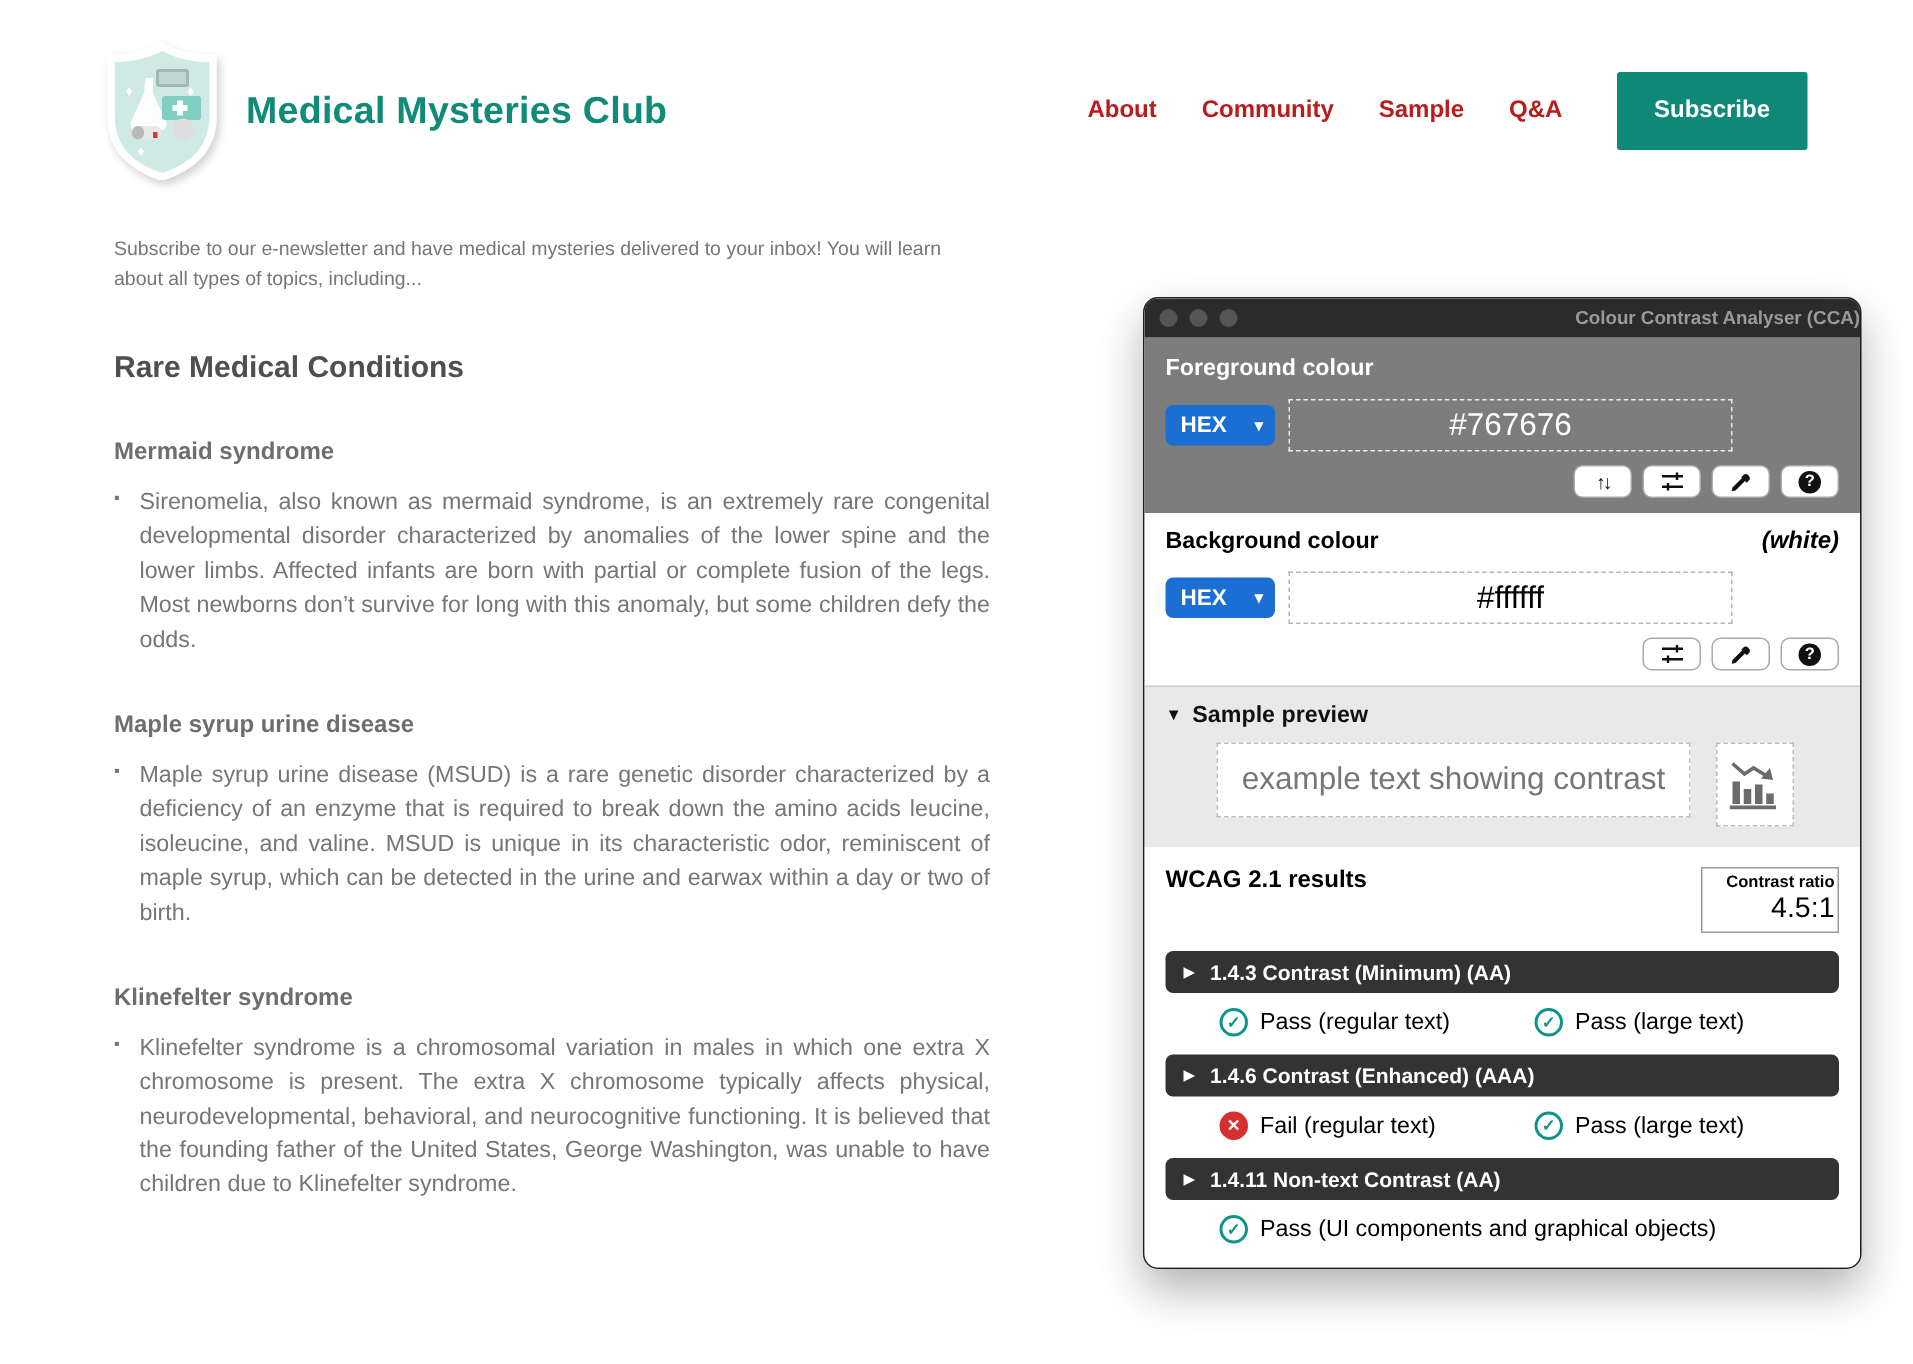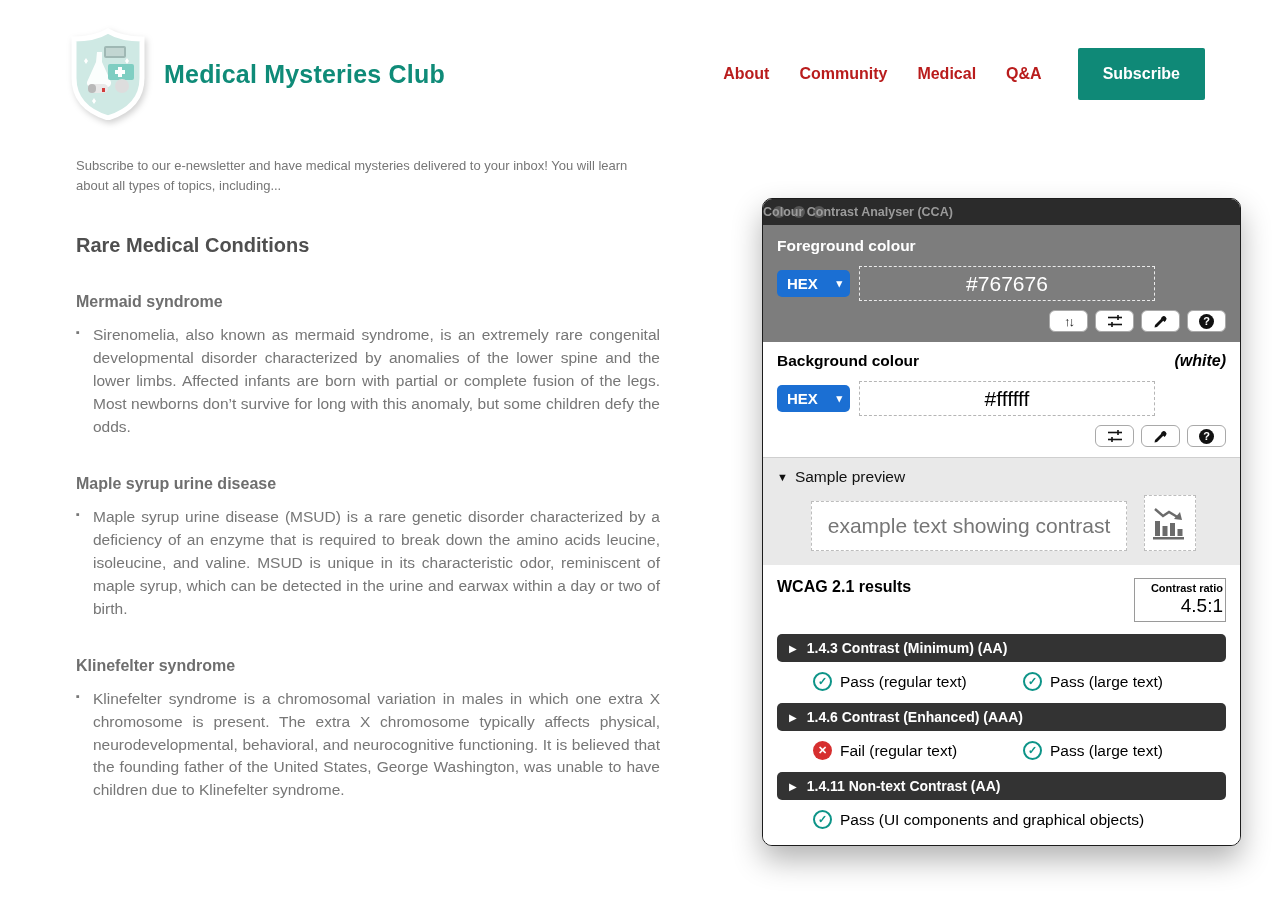--- a/index.html
+++ b/index.html
@@ -27,21 +27,21 @@
     color:#767676; text-align:justify; }
   ul.cond-list li::before { content:"▪"; position:absolute; left:0; top:0; font-size:11px; color:#767676; }
 
   
   .cca { position:absolute; left:762px; top:198px; width:479px;
     border:1px solid #1c1c1c; border-radius:10px; overflow:hidden;
     box-shadow:0 14px 30px rgba(0,0,0,.30); background:#fff; }
   .cca-titlebar { height:26px; background:#2b2b2b; display:flex; align-items:center; position:relative; }
   .traffic { display:flex; gap:8px; margin-left:10px; }
   .traffic span { width:12px; height:12px; border-radius:50%; background:#555; display:block; cursor:pointer; }
-  .cca-title { position:absolute; left:0; right:0; text-align:left; color:#9a9a9a;
+  .cca-title { position:absolute; left:0; right:0; text-align:right; color:#9a9a9a;
     font-size:12.5px; font-weight:bold; pointer-events:none; }
 
   .cca-fg { background:#7d7d7d; padding:12px 14px 10px; }
   .cca-bg { background:#ffffff; padding:10px 14px 10px; }
   .sec-label { font-size:15.5px; font-weight:bold; }
   .cca-fg .sec-label { color:#fff; }
   .cca-bg .label-row { display:flex; justify-content:space-between; align-items:baseline; }
   .bg-note { font-size:16px; font-style:italic; color:#000; font-weight:bold; }
 
   .color-row { display:flex; align-items:center; margin-top:11px; }
@@ -57,22 +57,22 @@
   .tool-row { display:flex; justify-content:flex-end; gap:7px; margin-top:9px; }
   .tool-btn { width:39px; height:22px; background:#fff; border:1px solid #a9a9a9; border-radius:6px;
     display:flex; align-items:center; justify-content:center; cursor:pointer; padding:0; }
   .tool-btn .glyph { font-size:13px; font-weight:bold; color:#111; letter-spacing:-2px; line-height:1; }
   .help-dot { width:15px; height:15px; border-radius:50%; background:#111; color:#fff;
     font-size:11px; font-weight:bold; display:flex; align-items:center; justify-content:center; }
 
   .cca-sample { background:#e9e9e9; padding:10px 14px 14px; border-top:1px solid #cfcfcf; }
   .sample-head { display:flex; align-items:center; gap:7px; }
   .tri { font-size:11px; color:#111; }
-  .sample-label { font-size:15.5px; font-weight:normal; color:#111; }
-  .sample-row { display:flex; margin-top:9px; margin-left:34px; gap:17px;align-items:flex-end; }
+  .sample-label { font-size:15.5px; font-weight:bold; color:#111; }
+  .sample-row { display:flex; margin-top:9px; margin-left:34px; gap:17px; }
   .sample-box { width:316px; height:50px; background:#fff; border:1px dashed #bdbdbd;
     display:flex; align-items:center; justify-content:center; font-size:21px; color:#767676; }
   .graph-box { width:52px; height:56px; background:#fff; border:1px dashed #bdbdbd;
     display:flex; align-items:center; justify-content:center; cursor:pointer; }
 
   .cca-results { background:#fff; padding:13px 14px 14px; }
   .results-head { display:flex; justify-content:space-between; align-items:flex-start; }
   .results-title { font-size:16px; font-weight:bold; color:#000; }
   .ratio-box { width:92px; border:1px solid #9a9a9a; text-align:right; padding:3px 2px 4px; }
   .ratio-label { font-size:11px; font-weight:bold; color:#000; }
@@ -111,21 +111,21 @@
       <circle cx="58" cy="58" r="7" fill="#dddddd"></circle>
       <path d="M22 30 l2 3 -2 3 -2 -3 z" fill="#ffffff"></path>
       <path d="M63 30 l2 3 -2 3 -2 -3 z" fill="#ffffff"></path>
       <path d="M30 70 l2 3 -2 3 -2 -3 z" fill="#ffffff"></path>
     </svg>
   </div>
   <div class="site-title">Medical Mysteries Club</div>
   <nav class="nav">
     <a href="#">About</a>
     <a href="#">Community</a>
-    <a href="#">Medical</a>
+    <a href="#">Sample</a>
     <a href="#">Q&amp;A</a>
     <button class="btn-teal">Subscribe</button>
   </nav>
 </header>
 
 <main class="main">
   <p class="intro">Subscribe to our e-newsletter and have medical mysteries delivered to your inbox! You will learn about all types of topics, including...</p>
   <h2 class="section-title">Rare Medical Conditions</h2>
 
   <h3 class="cond-title">Mermaid syndrome</h3>

